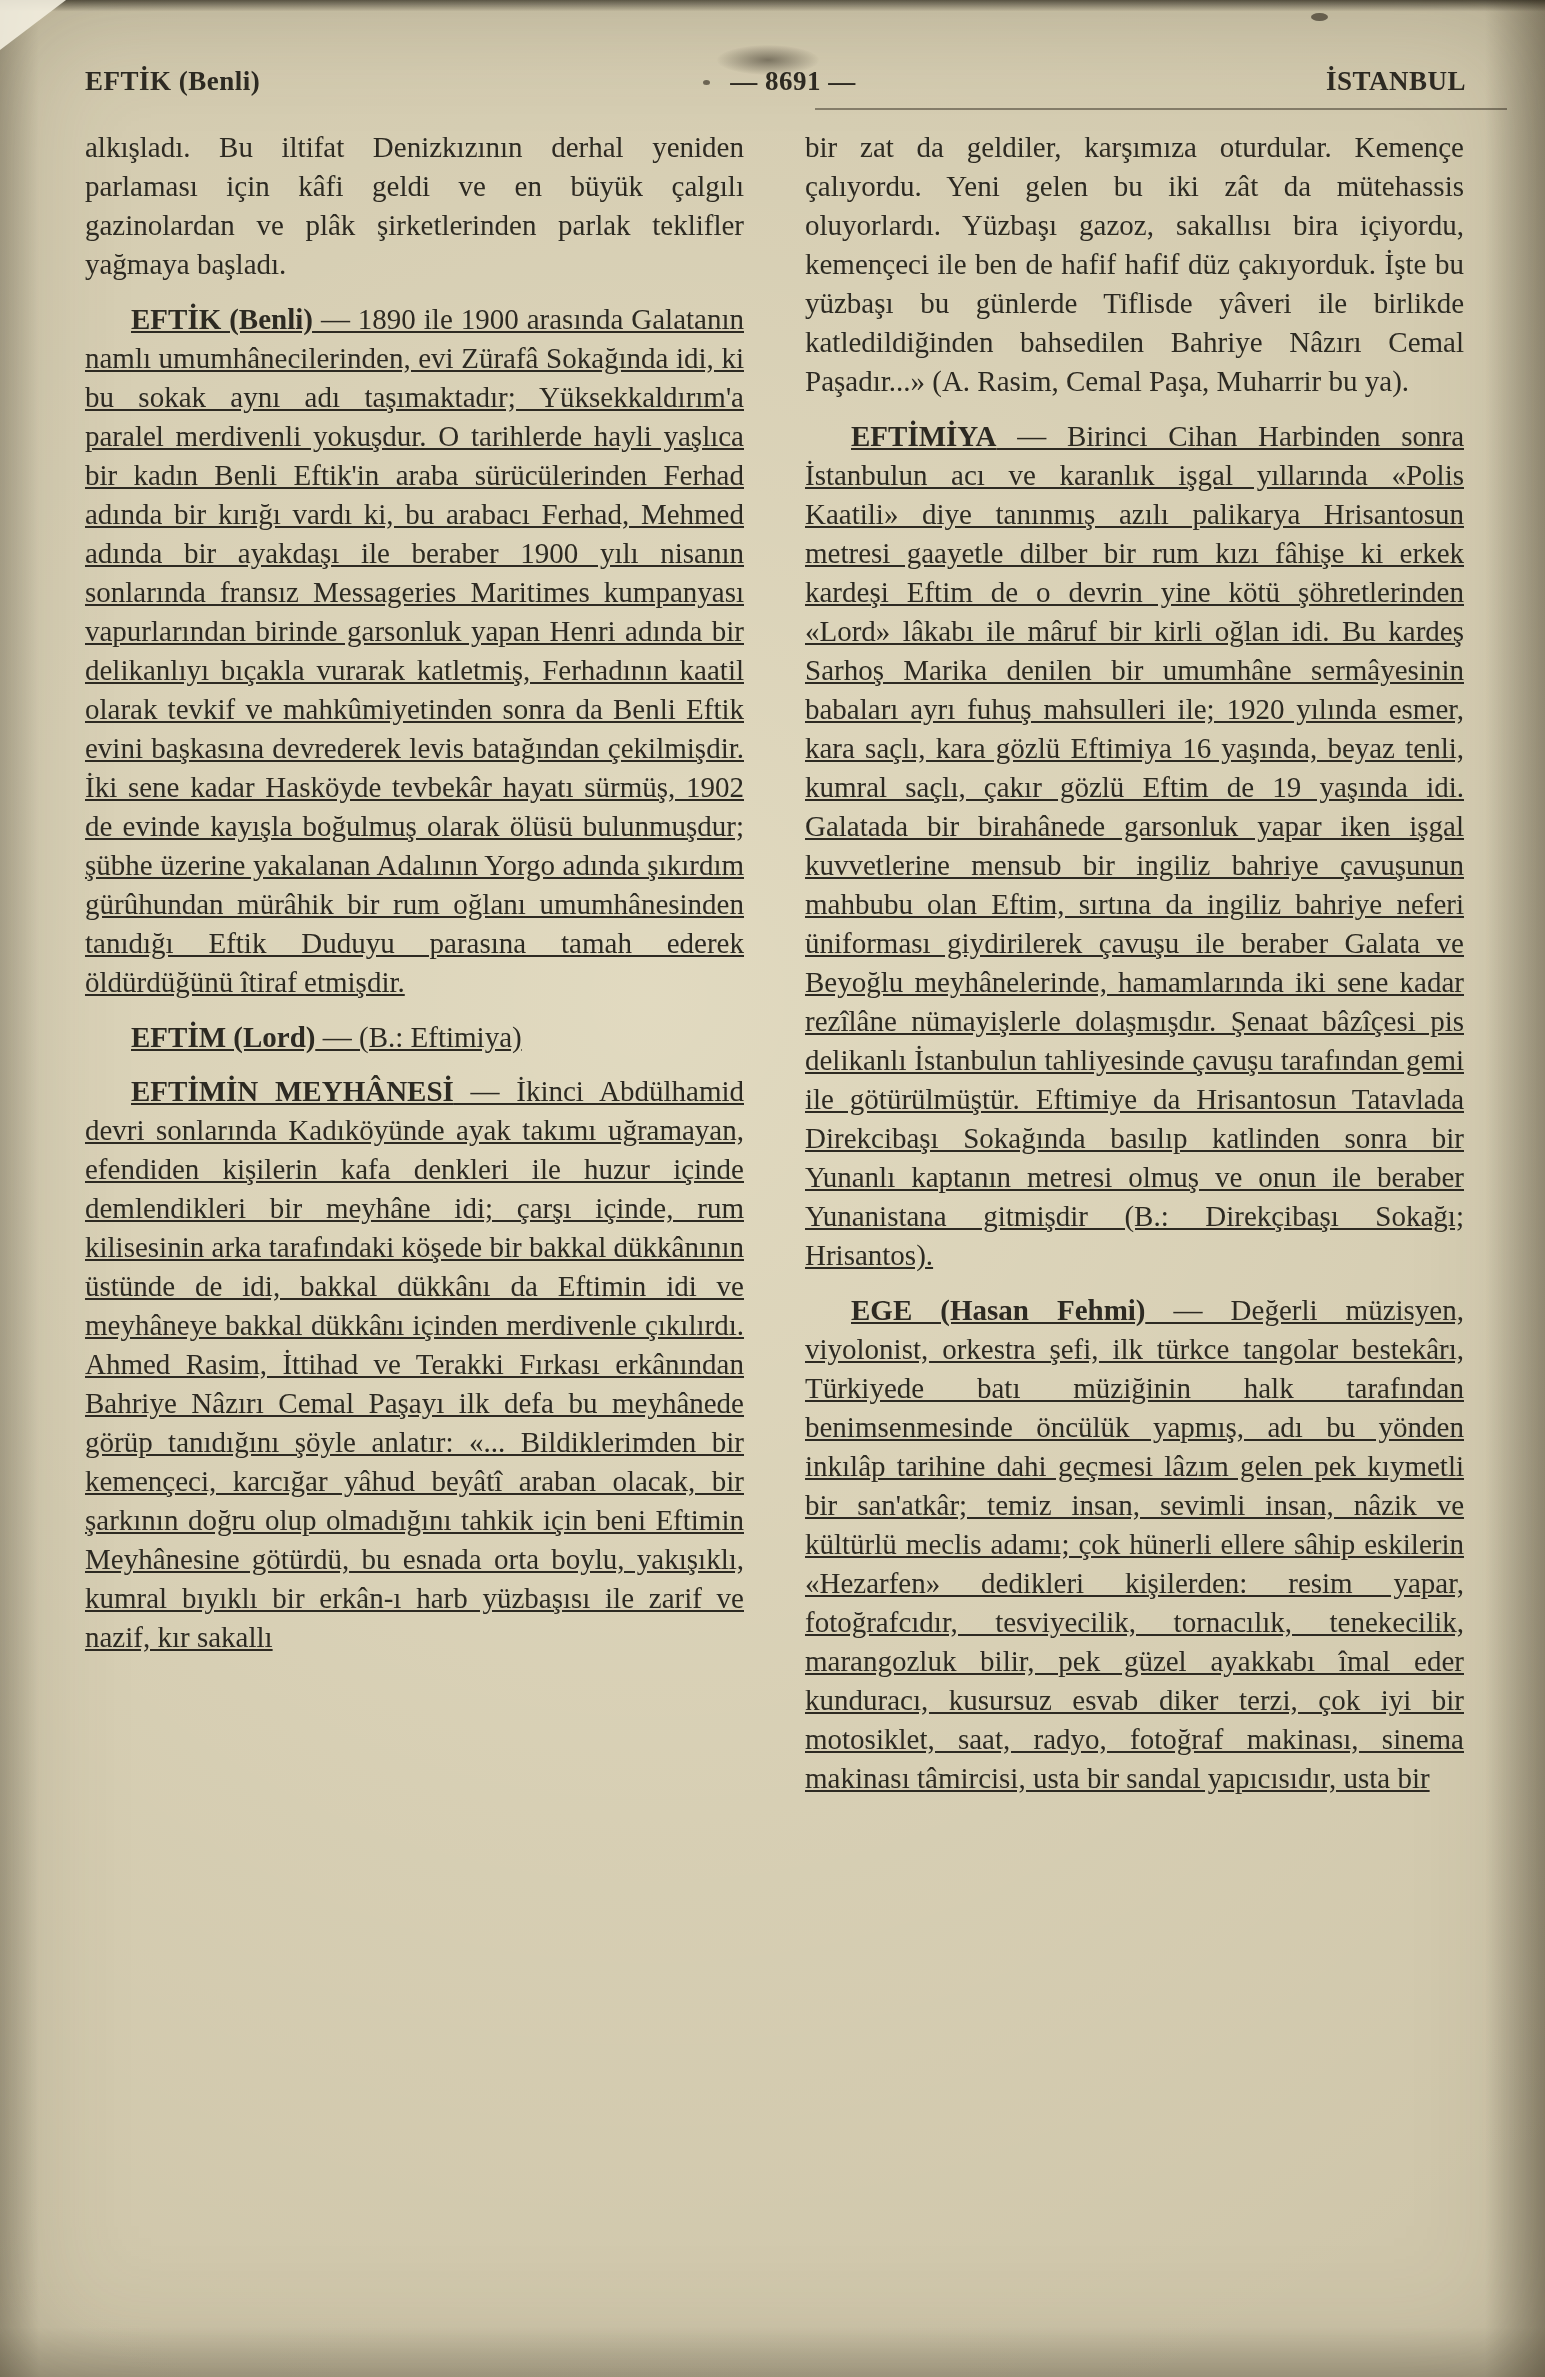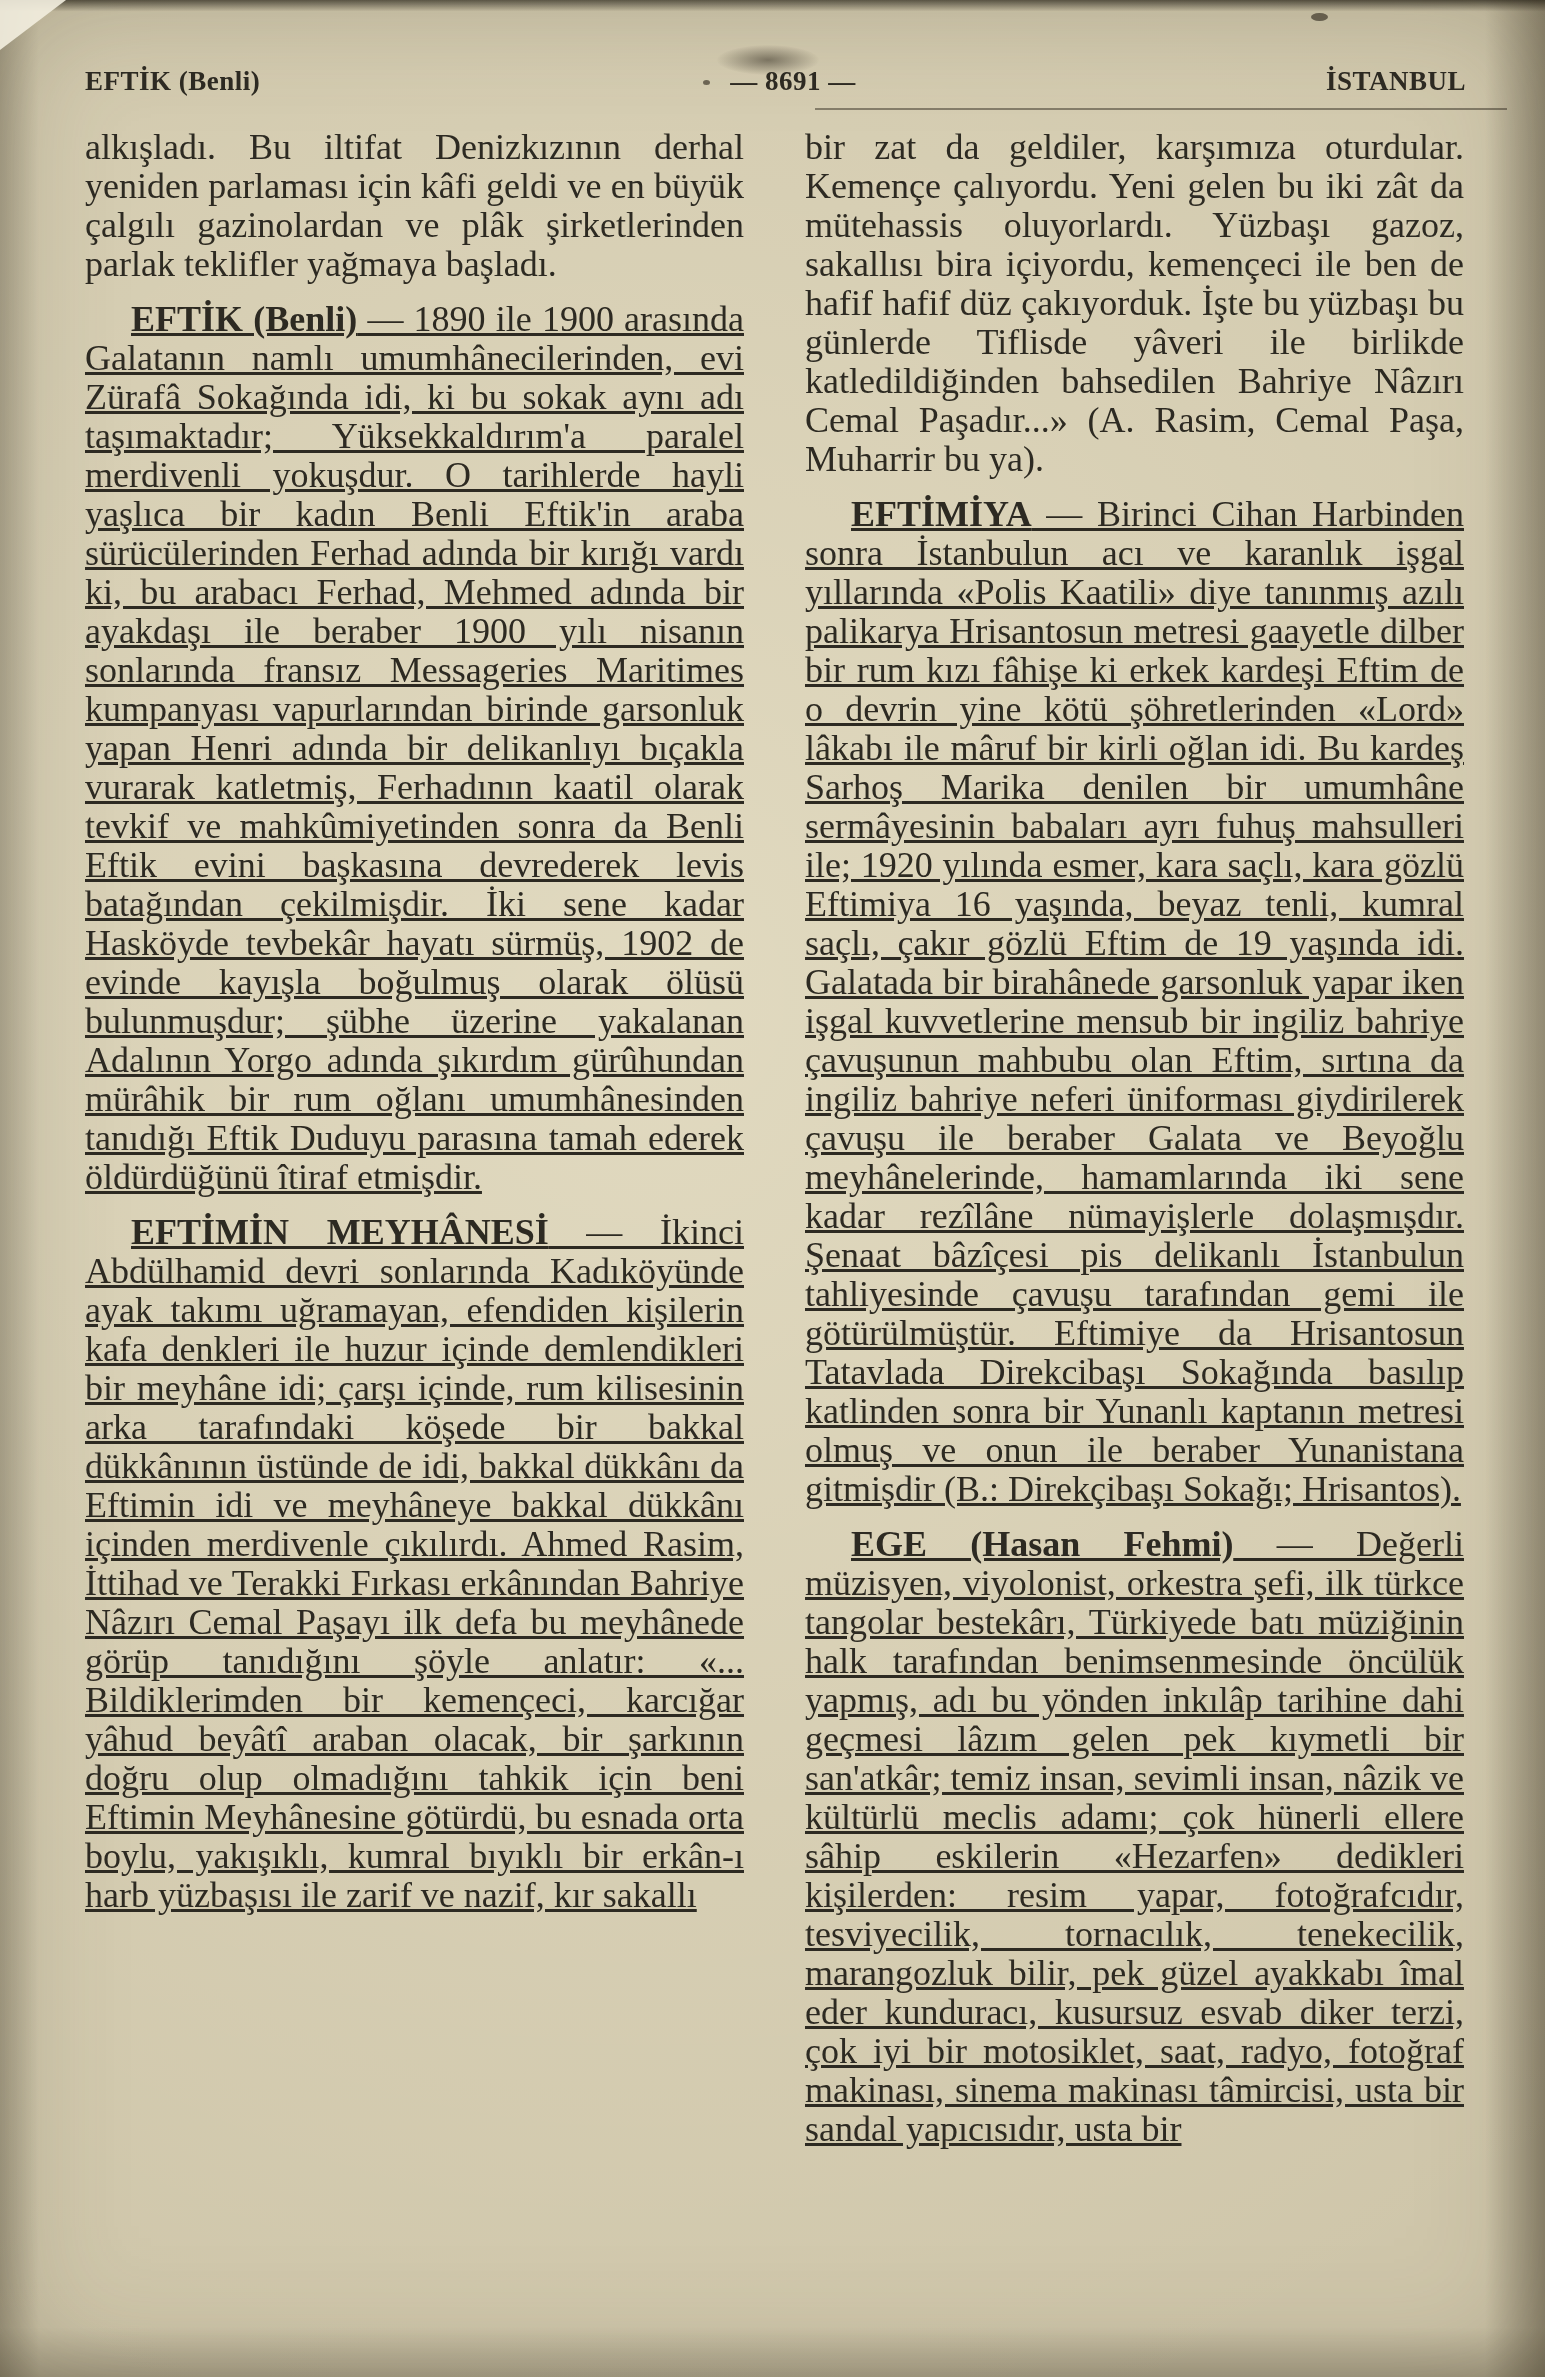--- a/index.html
+++ b/index.html
@@ -60,21 +60,21 @@
   .speck.s1 { top: 12.6px; left: 1311px; width: 17px; height: 8.4px; }
   .speck.s2 { top: 80px; left: 703px; width: 7.4px; height: 5.3px; }
   .columns {
     position: absolute;
     top: 128px; left: 85px;
     display: flex;
     gap: 61px;
   }
   .col {
     width: 659px;
-    font-size: 36px;
+    font-size: 29px;
     line-height: 39px;
     text-align: justify;
   }
   p.para { margin: 0; }
   p.para.indent { text-indent: 46px; }
   p.para.entry { margin-top: 15.8px; text-decoration: underline; }
   p.para b { font-weight: bold; }
 </style>
 </head>
 <body>
@@ -91,20 +91,21 @@
     <span class="hdr-center">— 8691 —</span>
     <span class="hdr-right">İSTANBUL</span>
   </header>
 
   <div class="header-rule"></div>
 
   <div class="columns">
     <div class="col" id="col-left">
         <p class="para">alkışladı. Bu iltifat Denizkızının derhal yeniden parlaması için kâfi geldi ve en büyük çalgılı gazinolardan ve plâk şirketlerinden parlak teklifler yağmaya başladı.</p>
         <p class="para indent entry"><b>EFTİK (Benli)</b> — 1890 ile 1900 arasında Galatanın namlı umumhânecilerinden, evi Zürafâ Sokağında idi, ki bu sokak aynı adı taşımaktadır; Yüksekkaldırım'a paralel merdivenli yokuşdur. O tarihlerde hayli yaşlıca bir kadın Benli Eftik'in araba sürücülerinden Ferhad adında bir kırığı vardı ki, bu arabacı Ferhad, Mehmed adında bir ayakdaşı ile beraber 1900 yılı nisanın sonlarında fransız Messageries Maritimes kumpanyası vapurlarından birinde garsonluk yapan Henri adında bir delikanlıyı bıçakla vurarak katletmiş, Ferhadının kaatil olarak tevkif ve mahkûmiyetinden sonra da Benli Eftik evini başkasına devrederek levis batağından çekilmişdir. İki sene kadar Hasköyde tevbekâr hayatı sürmüş, 1902 de evinde kayışla boğulmuş olarak ölüsü bulunmuşdur; şübhe üzerine yakalanan Adalının Yorgo adında şıkırdım gürûhundan mürâhik bir rum oğlanı umumhânesinden tanıdığı Eftik Duduyu parasına tamah ederek öldürdüğünü îtiraf etmişdir.</p>
+        <p class="para indent entry"><b>EFTİM (Lord)</b> — (B.: Eftimiya)</p>
         <p class="para indent entry"><b>EFTİMİN MEYHÂNESİ</b> — İkinci Abdülhamid devri sonlarında Kadıköyünde ayak takımı uğramayan, efendiden kişilerin kafa denkleri ile huzur içinde demlendikleri bir meyhâne idi; çarşı içinde, rum kilisesinin arka tarafındaki köşede bir bakkal dükkânının üstünde de idi, bakkal dükkânı da Eftimin idi ve meyhâneye bakkal dükkânı içinden merdivenle çıkılırdı. Ahmed Rasim, İttihad ve Terakki Fırkası erkânından Bahriye Nâzırı Cemal Paşayı ilk defa bu meyhânede görüp tanıdığını şöyle anlatır: «... Bildiklerimden bir kemençeci, karcığar yâhud beyâtî araban olacak, bir şarkının doğru olup olmadığını tahkik için beni Eftimin Meyhânesine götürdü, bu esnada orta boylu, yakışıklı, kumral bıyıklı bir erkân-ı harb yüzbaşısı ile zarif ve nazif, kır sakallı</p>
       </div>
     <div class="col" id="col-right">
         <p class="para">bir zat da geldiler, karşımıza oturdular. Kemençe çalıyordu. Yeni gelen bu iki zât da mütehassis oluyorlardı. Yüzbaşı gazoz, sakallısı bira içiyordu, kemençeci ile ben de hafif hafif düz çakıyorduk. İşte bu yüzbaşı bu günlerde Tiflisde yâveri ile birlikde katledildiğinden bahsedilen Bahriye Nâzırı Cemal Paşadır...» (A. Rasim, Cemal Paşa, Muharrir bu ya).</p>
         <p class="para indent entry"><b>EFTİMİYA</b> — Birinci Cihan Harbinden sonra İstanbulun acı ve karanlık işgal yıllarında «Polis Kaatili» diye tanınmış azılı palikarya Hrisantosun metresi gaayetle dilber bir rum kızı fâhişe ki erkek kardeşi Eftim de o devrin yine kötü şöhretlerinden «Lord» lâkabı ile mâruf bir kirli oğlan idi. Bu kardeş Sarhoş Marika denilen bir umumhâne sermâyesinin babaları ayrı fuhuş mahsulleri ile; 1920 yılında esmer, kara saçlı, kara gözlü Eftimiya 16 yaşında, beyaz tenli, kumral saçlı, çakır gözlü Eftim de 19 yaşında idi. Galatada bir birahânede garsonluk yapar iken işgal kuvvetlerine mensub bir ingiliz bahriye çavuşunun mahbubu olan Eftim, sırtına da ingiliz bahriye neferi üniforması giydirilerek çavuşu ile beraber Galata ve Beyoğlu meyhânelerinde, hamamlarında iki sene kadar rezîlâne nümayişlerle dolaşmışdır. Şenaat bâzîçesi pis delikanlı İstanbulun tahliyesinde çavuşu tarafından gemi ile götürülmüştür. Eftimiye da Hrisantosun Tatavlada Direkcibaşı Sokağında basılıp katlinden sonra bir Yunanlı kaptanın metresi olmuş ve onun ile beraber Yunanistana gitmişdir (B.: Direkçibaşı Sokağı; Hrisantos).</p>
         <p class="para indent entry"><b>EGE (Hasan Fehmi)</b> — Değerli müzisyen, viyolonist, orkestra şefi, ilk türkce tangolar bestekârı, Türkiyede batı müziğinin halk tarafından benimsenmesinde öncülük yapmış, adı bu yönden inkılâp tarihine dahi geçmesi lâzım gelen pek kıymetli bir san'atkâr; temiz insan, sevimli insan, nâzik ve kültürlü meclis adamı; çok hünerli ellere sâhip eskilerin «Hezarfen» dedikleri kişilerden: resim yapar, fotoğrafcıdır, tesviyecilik, tornacılık, tenekecilik, marangozluk bilir, pek güzel ayakkabı îmal eder kunduracı, kusursuz esvab diker terzi, çok iyi bir motosiklet, saat, radyo, fotoğraf makinası, sinema makinası tâmircisi, usta bir sandal yapıcısıdır, usta bir</p>
       </div>
   </div>
 
 </div>

